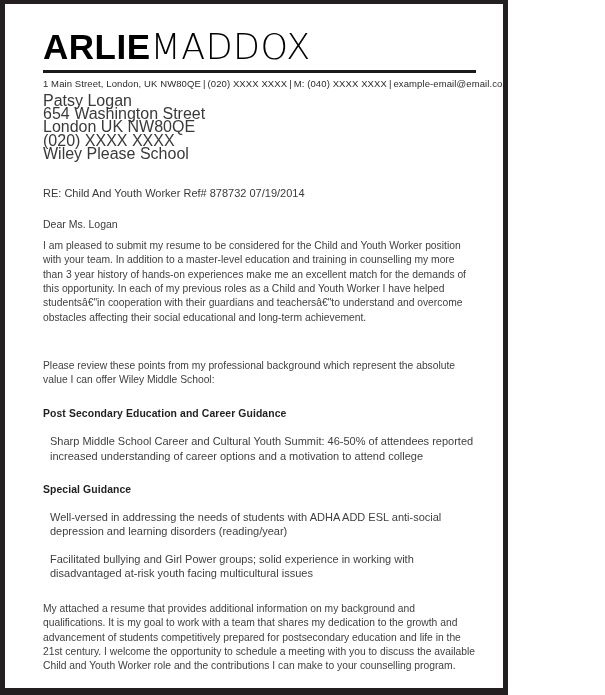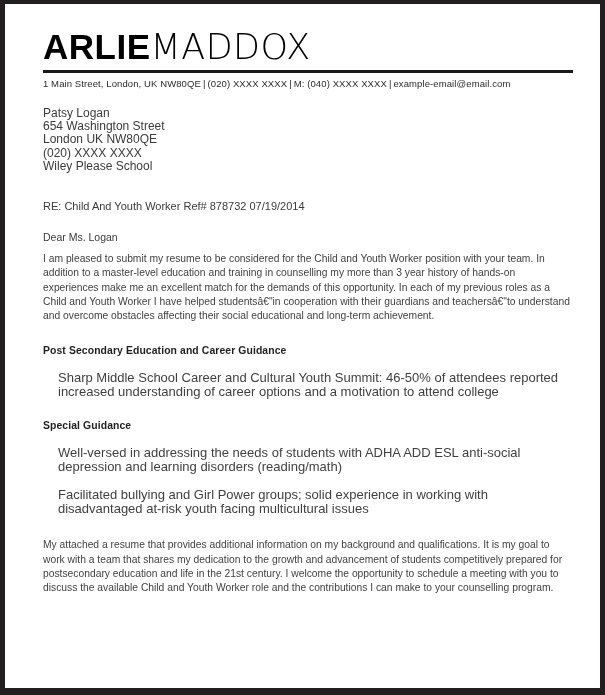--- a/index.html
+++ b/index.html
@@ -8,21 +8,21 @@
     background: #ffffff;
   }
 
   body {
     font-family: "Liberation Sans", sans-serif;
     -webkit-font-smoothing: antialiased;
   }
 
   #page {
     position: relative;
-    width: 605px;
+    width: 508px;
     height: 695px;
     box-sizing: border-box;
     background: #ffffff;
     border-top: 4px solid #231f20;
     border-left: 5px solid #231f20;
     border-right: 5px solid #231f20;
     border-bottom: 7px solid #231f20;
     overflow: hidden;
   }
 
@@ -72,22 +72,22 @@
     letter-spacing: 0.1px;
     white-space: nowrap;
   }
   .contact-sep {
     color: #2b2b2b;
     padding: 0 2px;
   }
 
   
   .address-block {
-    margin-top: 17px;
-    font-size: 12px;
+    margin-top: 4px;
+    font-size: 16px;
     line-height: 13.2px;
     color: #3a3a3a;
   }
   .address-block div {
     white-space: nowrap;
   }
 
   
   .subject-line {
     margin-top: 26px;
@@ -125,22 +125,22 @@
     margin-top: 20px;
     font-size: 10.4px;
     line-height: 14px;
     font-weight: 700;
     color: #1f1f1f;
     letter-spacing: 0.1px;
   }
 
   .section-body {
     margin-top: 13px;
-    margin-left: 15px;
-    font-size: 13px;
+    margin-left: 7px;
+    font-size: 11px;
     line-height: 14.3px;
     color: #3f3f3f;
     max-width: 527px;
   }
 
   .para-closing {
     margin-top: 22px;
     margin-left: 0;
     max-width: 535px;
   }
@@ -170,25 +170,26 @@
       <div>(020) XXXX XXXX</div>
       <div>Wiley Please School</div>
     </div>
 
     <div class="subject-line">RE: Child And Youth Worker Ref# 878732 07/19/2014</div>
 
     <div class="salutation">Dear Ms. Logan</div>
 
     <div class="para para-intro">I am pleased to submit my resume to be considered for the Child and Youth Worker position with your team. In addition to a master-level education and training in counselling my more than 3 year history of hands-on experiences make me an excellent match for the demands of this opportunity. In each of my previous roles as a Child and Youth Worker I have helped studentsâ€"in cooperation with their guardians and teachersâ€"to understand and overcome obstacles affecting their social educational and long-term achievement.</div>
 
+    <div class="para para-review">Please review these points from my professional background which represent the absolute value I can offer Wiley Middle School:</div>
 
     <div class="section-heading">Post Secondary Education and Career Guidance</div>
     <div class="section-body">Sharp Middle School Career and Cultural Youth Summit: 46-50% of attendees reported increased understanding of career options and a motivation to attend college</div>
 
     <div class="section-heading">Special Guidance</div>
-    <div class="section-body">Well-versed in addressing the needs of students with ADHA ADD ESL anti-social depression and learning disorders (reading/math)</div>
+    <div class="section-body">Well-versed in addressing the needs of students with ADHA ADD ESL anti-social depression and learning disorders (reading/year)</div>
 
     <div class="section-body">Facilitated bullying and Girl Power groups; solid experience in working with disadvantaged at-risk youth facing multicultural issues</div>
 
     <div class="para para-closing">My attached a resume that provides additional information on my background and qualifications. It is my goal to work with a team that shares my dedication to the growth and advancement of students competitively prepared for postsecondary education and life in the 21st century. I welcome the opportunity to schedule a meeting with you to discuss the available Child and Youth Worker role and the contributions I can make to your counselling program.</div>
 
   </div>
 </div>
 
 </body></html>

